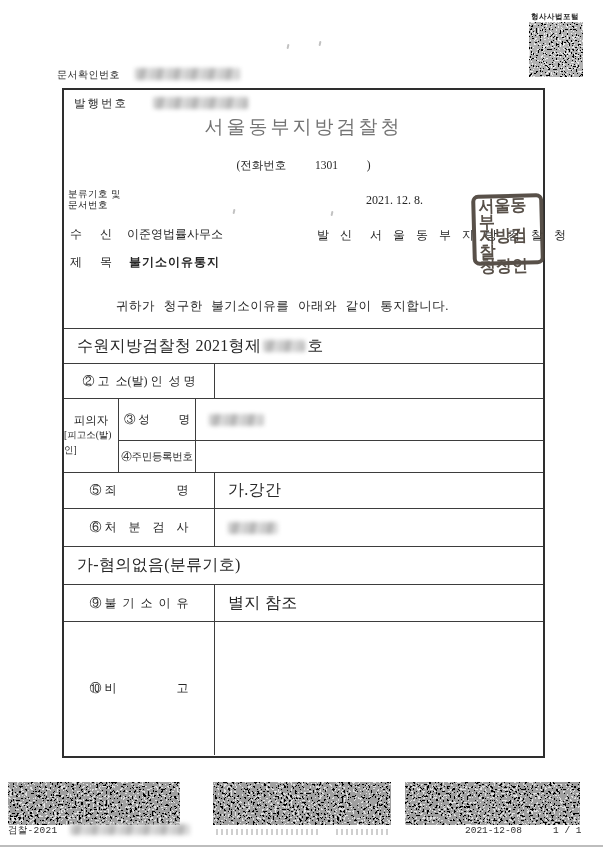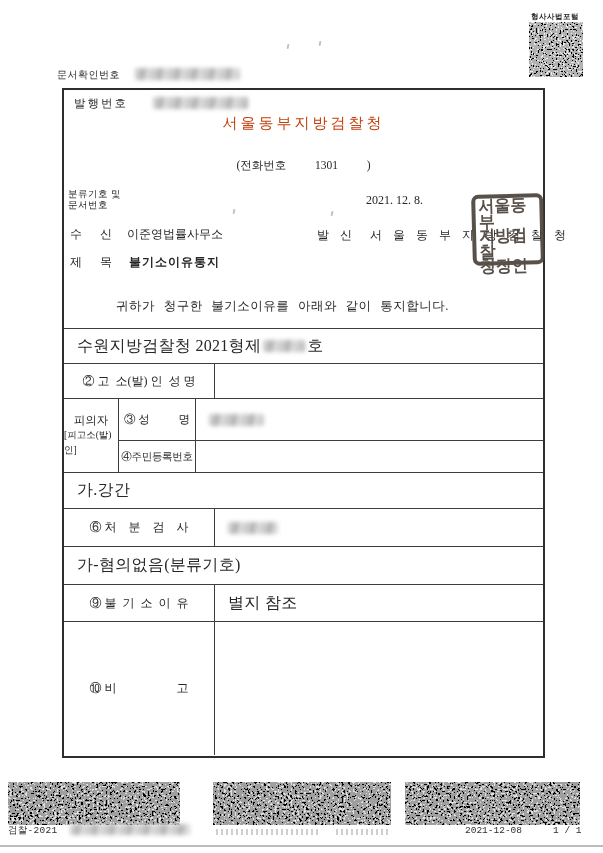--- a/index.html
+++ b/index.html
@@ -19,22 +19,22 @@
                 letter-spacing:.5px;color:#2a2a2a;font-family:"Liberation Sans",sans-serif;}
   .qr{position:absolute;left:529px;top:22px;width:54px;height:55px;}
 
   
   .doccheck{position:absolute;left:57px;top:68px;font-size:10px;letter-spacing:.5px;}
 
   
   .mainbox{position:absolute;left:62px;top:88px;width:483px;height:670px;
            border:2.5px solid #2e2e2e;box-sizing:border-box;}
   .issue{position:absolute;left:10px;top:6px;font-size:11.5px;letter-spacing:2px;}
-  .title{position:absolute;left:0;top:24px;width:100%;text-align:center;font-size:15px;
-         letter-spacing:3px;color:#c2410c;}
+  .title{position:absolute;left:0;top:24px;width:100%;text-align:center;font-size:19px;
+         letter-spacing:3px;color:#737373;}
   .phone{position:absolute;left:0;top:68px;width:100%;text-align:center;font-size:11.5px;}
   .classno{position:absolute;left:4px;top:99px;font-size:9.5px;line-height:10.5px;letter-spacing:.5px;}
   .docdate{position:absolute;left:302px;top:103px;font-size:12px;}
   .toline{position:absolute;left:6px;top:136px;font-size:12px;}
   .fromline{position:absolute;left:253px;top:137px;font-size:12px;letter-spacing:4px;}
   .subjline{position:absolute;left:6px;top:164px;font-size:12px;}
   .subjline b{letter-spacing:1px;}
   .notice{position:absolute;left:52px;top:208px;font-size:12.5px;word-spacing:5px;letter-spacing:.5px;}
 
   
@@ -167,20 +167,21 @@
             </div>
           </div>
           <div class="subrow" style="height:32px;">
             <div class="slcell tight">④주민등록번호</div>
             <div class="vcell"></div>
           </div>
         </div>
       </div>
 
       <div class="trow" style="height:36px;">
+        <div class="lcell pre">⑤ 죄                    명</div>
         <div class="vcell">가.강간</div>
       </div>
 
       <div class="trow" style="height:38px;">
         <div class="lcell pre">⑥ 처    분    검    사</div>
         <div class="vcell">
           <span class="redact w50"></span>
         </div>
       </div>
 

